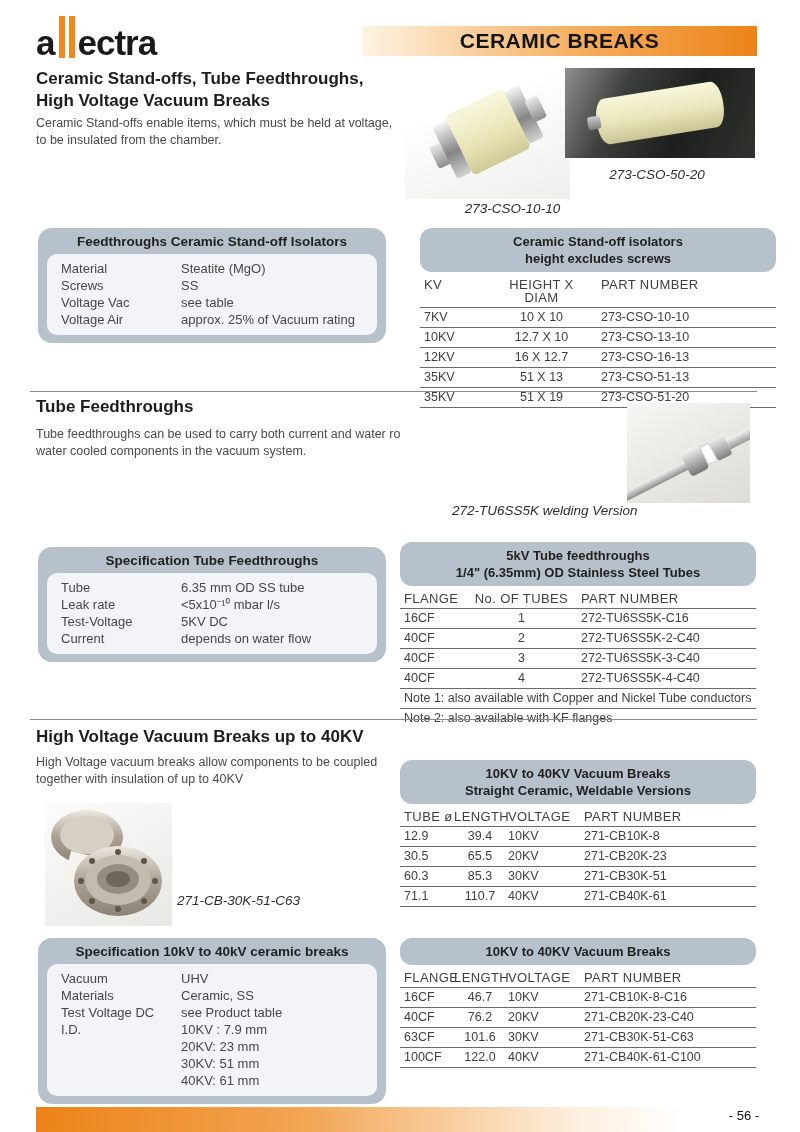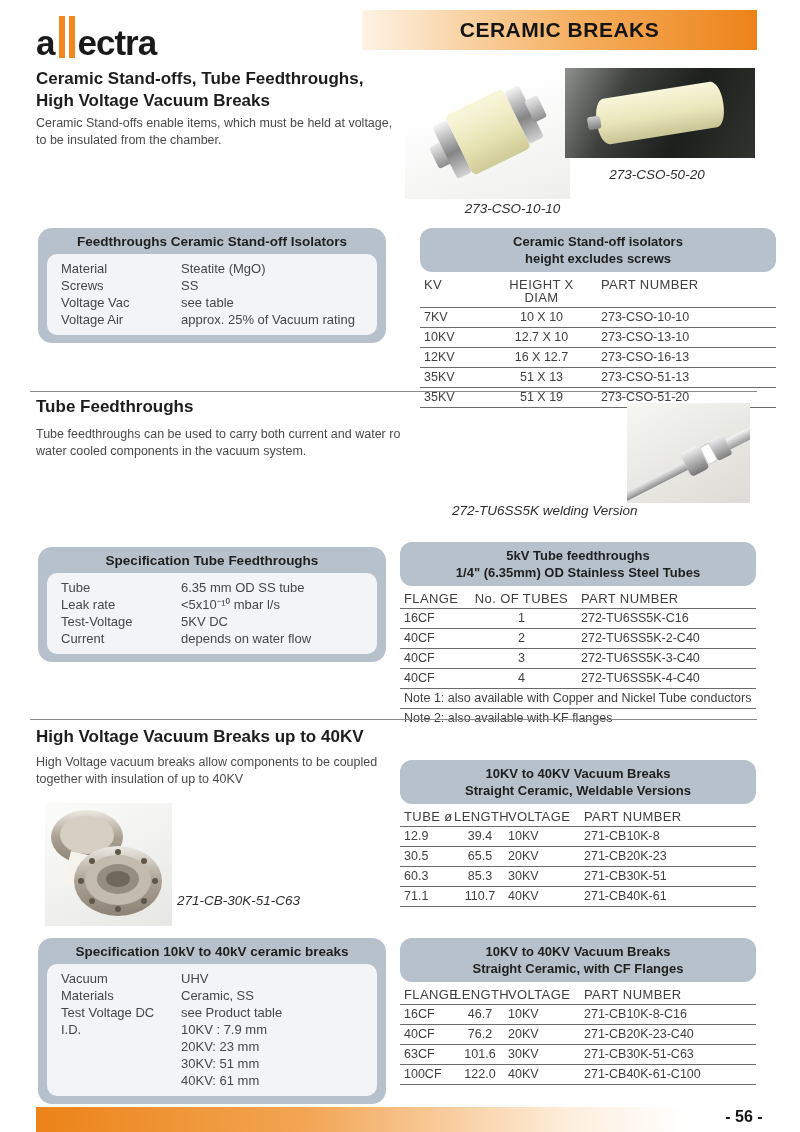--- a/index.html
+++ b/index.html
@@ -9,21 +9,21 @@
     font-family: "Liberation Sans", sans-serif; color: #3c3c3c; overflow: hidden;
     margin: 0 auto;
   }
 
   
   .logo { position: absolute; left: 36px; top: 16px; display: flex; align-items: flex-end; }
   .logo-text { font-size: 35px; font-weight: bold; color: #1a1a1a; line-height: 0.82; letter-spacing: -1px; }
   .logo-bar { width: 6px; height: 42px; background: #F0881E; margin: 0 2px; }
   .logo-bar.first { margin-left: 5px; }
   .title-bar {
-    position: absolute; left: 362px; top: 10px; width: 395px; height: 40px;
+    position: absolute; left: 362px; top: 26px; width: 395px; height: 30px;
     background: linear-gradient(90deg, #FDF3E4 0%, #F5AE5E 55%, #EC8318 100%);
     display: flex; align-items: center; justify-content: center;
     font-size: 21px; font-weight: bold; color: #141414; letter-spacing: 0.5px;
   }
 
   
   .section-h { position: absolute; font-size: 17px; font-weight: bold; color: #1d1d1d; line-height: 22px; }
   .body-text { position: absolute; font-size: 12.5px; color: #4a4a4a; line-height: 17px; }
   .divider { position: absolute; left: 30px; width: 727px; height: 1px; background: #8a8a8a; }
   .caption { position: absolute; font-size: 13.5px; font-style: italic; color: #2e2e2e; }
@@ -83,21 +83,21 @@
   .rod-tube2 { position: relative; width: 48px; height: 11px; background: linear-gradient(#f6f6f6, #979797); border-radius: 0 5px 5px 0; }
   .rod-tube2::after { content: ""; position: absolute; right: 1px; top: 2px; width: 7px; height: 7px; border-radius: 50%; background: #333; }
 
   .photo4 { left: 45px; top: 803px; width: 127px; height: 123px;
     background: linear-gradient(150deg, #fcfcfb, #e7e7e4); }
 
   
   .footer-bar { position: absolute; left: 36px; top: 1107px; width: 668px; height: 25px;
     background: linear-gradient(90deg, #EC8318 0%, #F2A553 40%, #FDEEDC 80%, #ffffff 97%); }
   .page-num { position: absolute; left: 712px; top: 1108px; width: 64px; text-align: center;
-    font-size: 16px; font-weight: bold; color: #141414; }
+    font-size: 13px; font-weight: normal; color: #141414; }
 </style>
 </head>
 <body>
 
 <div class="page">
 
   <div class="logo">
     <span class="logo-text">a</span>
     <span class="logo-bar first"></span>
     <span class="logo-bar"></span>
@@ -365,21 +365,20 @@
       <div class="spec-row">
         <span class="spec-label"></span>
         <span class="spec-value">40KV: 61 mm</span>
       </div>
     </div>
   </div>
 
   <div class="data-table" style="left:400px; top:938px;">
     <div class="dt-header">
       <div>10KV to 40KV Vacuum Breaks</div>
-      <div>Straight Ceramic, with CF Flanges</div>
     </div>
     <div class="dt-cols t4">
       <span class="c1">FLANGE</span>
       <span class="c2">LENGTH</span>
       <span class="c3">VOLTAGE</span>
       <span class="c4">PART NUMBER</span>
     </div>
     <div class="dt-row t4">
       <span class="c1">16CF</span>
       <span class="c2">46.7</span>

